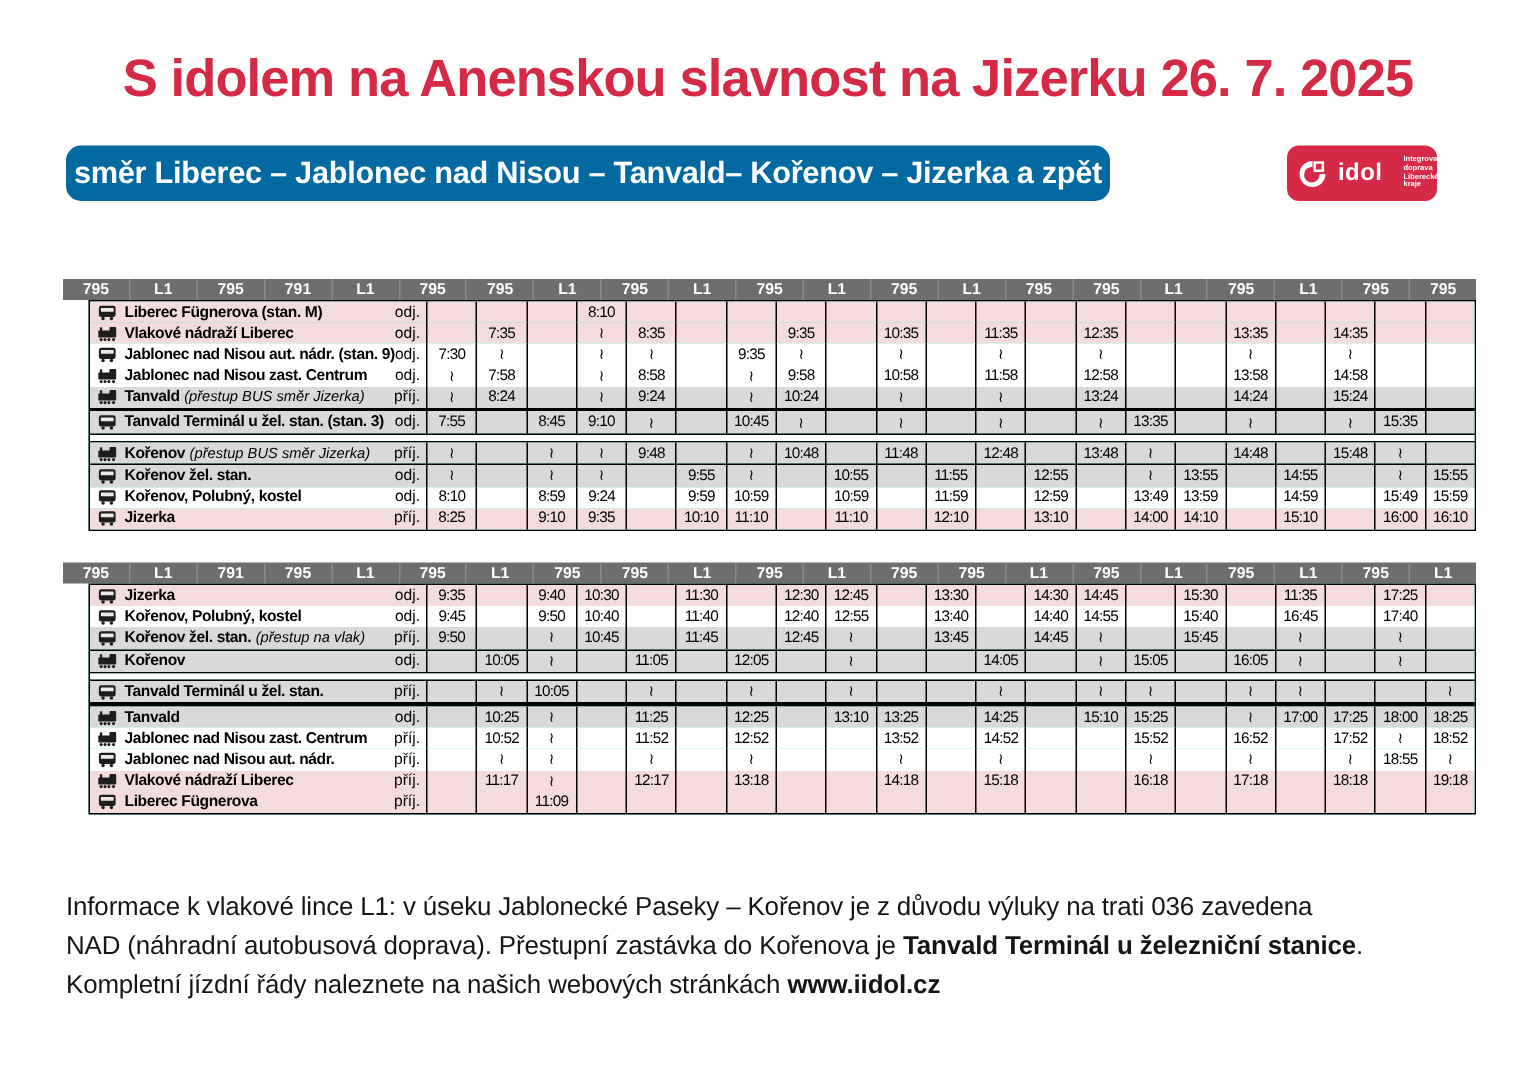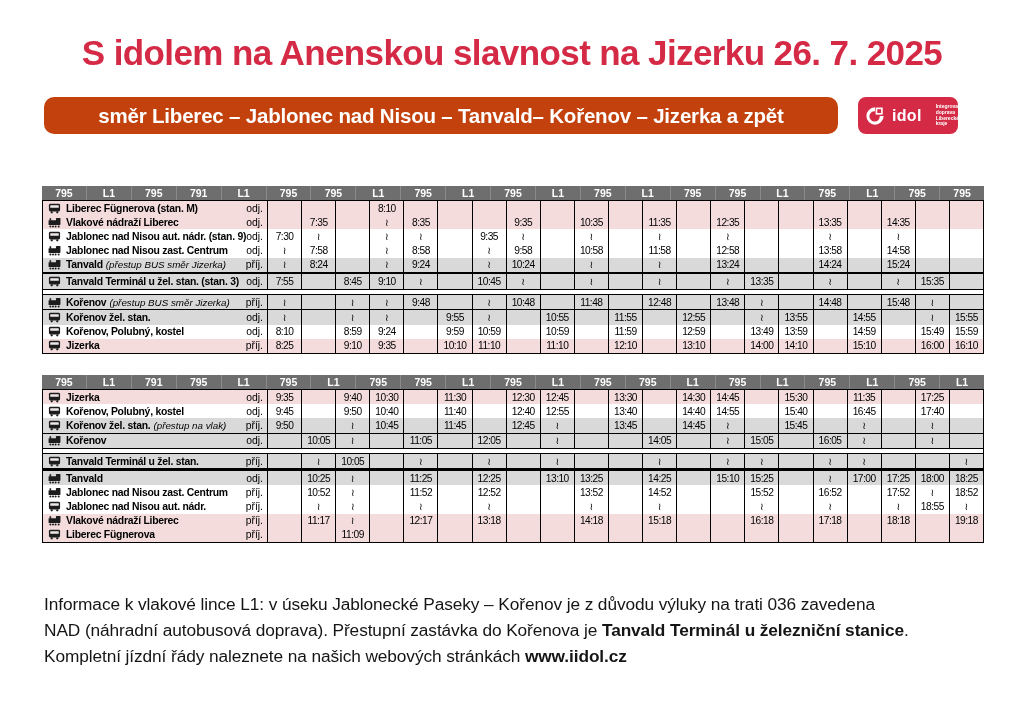--- a/index.html
+++ b/index.html
@@ -5,22 +5,22 @@
   html,body { margin:0; padding:0; }
   body {
     width:1024px; height:722px; position:relative; overflow:hidden;
     background:#ffffff; font-family:"Liberation Sans", sans-serif;
   }
   .title {
     position:absolute; top:33px; left:0; width:1024px; text-align:center;
     font-size:35px; font-weight:800; color:#d42a45; letter-spacing:-0.6px; white-space:nowrap;
   }
   .banner {
-    position:absolute; left:44px; top:97px; width:794px; height:37px;
-    background:#c2410c; border-radius:10px; display:flex; align-items:center; justify-content:center;
+    position:absolute; left:44px; top:97px; width:696px; height:37px;
+    background:#0369a1; border-radius:10px; display:flex; align-items:center; justify-content:center;
     color:#fff; font-size:20.5px; font-weight:700; letter-spacing:-0.2px; white-space:nowrap;
   }
   .logo {
     position:absolute; left:858px; top:97px; width:100px; height:37px;
     background:#d42a45; border-radius:8px; display:flex; align-items:center;
     padding:0 7px; box-sizing:border-box;
   }
   .logo-name { color:#fff; font-weight:800; font-size:16px; letter-spacing:0.3px; margin-left:3px; }
   .logo-divider { width:1px; height:22px; background:rgba(255,255,255,0.75); margin:0 6px 0 8px; }
   .logo-tagline { color:#fff; font-size:5px; line-height:5.8px; font-weight:600; }
@@ -30,21 +30,21 @@
   .ttable { position:absolute; left:42px; width:942px; }
   #table1 { top:186px; }
   #table2 { top:375px; }
   .thead { display:flex; height:14px; background:#6e6e6e; }
   .hcell {
     flex:1; color:#fff; font-size:10.5px; font-weight:700;
     display:flex; align-items:center; justify-content:center;
     border-left:1px solid #8a8a8a;
   }
   .hcell:first-child { border-left:none; }
-  .tbody { border:1.5px solid #000; background:#5eead4; }
+  .tbody { border:1.5px solid #000; background:#5eead4;margin-left:17px; }
   .trow { display:flex; height:14.2px; }
   .bg-pink { background:#f4dcdc; }
   .bg-gray { background:#d9d9d9; }
   .bg-white { background:#ffffff;justify-content:center; }
   .cell-label {
     width:190px; display:flex; align-items:center; padding-left:5px; box-sizing:border-box;
   }
   .icon { display:inline-flex; width:14px; margin-right:4px; flex:none; }
   .station { font-size:10.4px; font-weight:700; letter-spacing:-0.25px; white-space:nowrap; }
   .station-note { font-size:9.8px; font-style:italic; font-weight:400; margin-left:3px; white-space:nowrap; }

